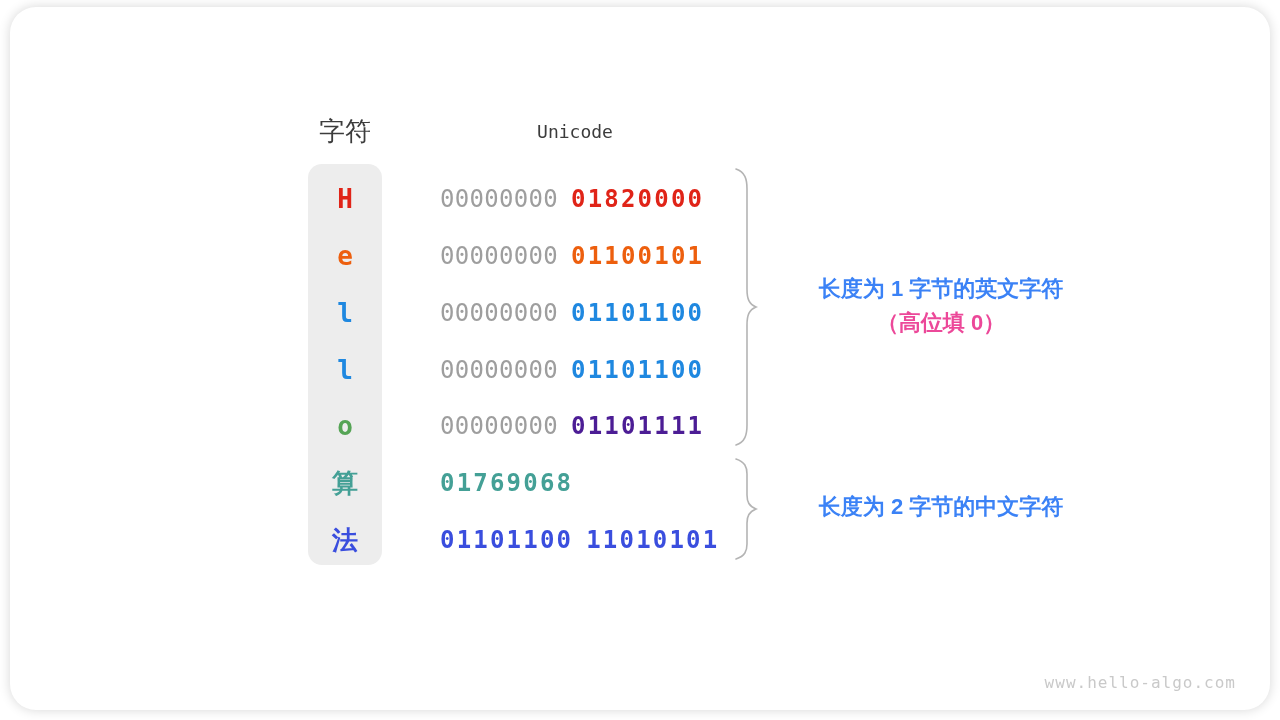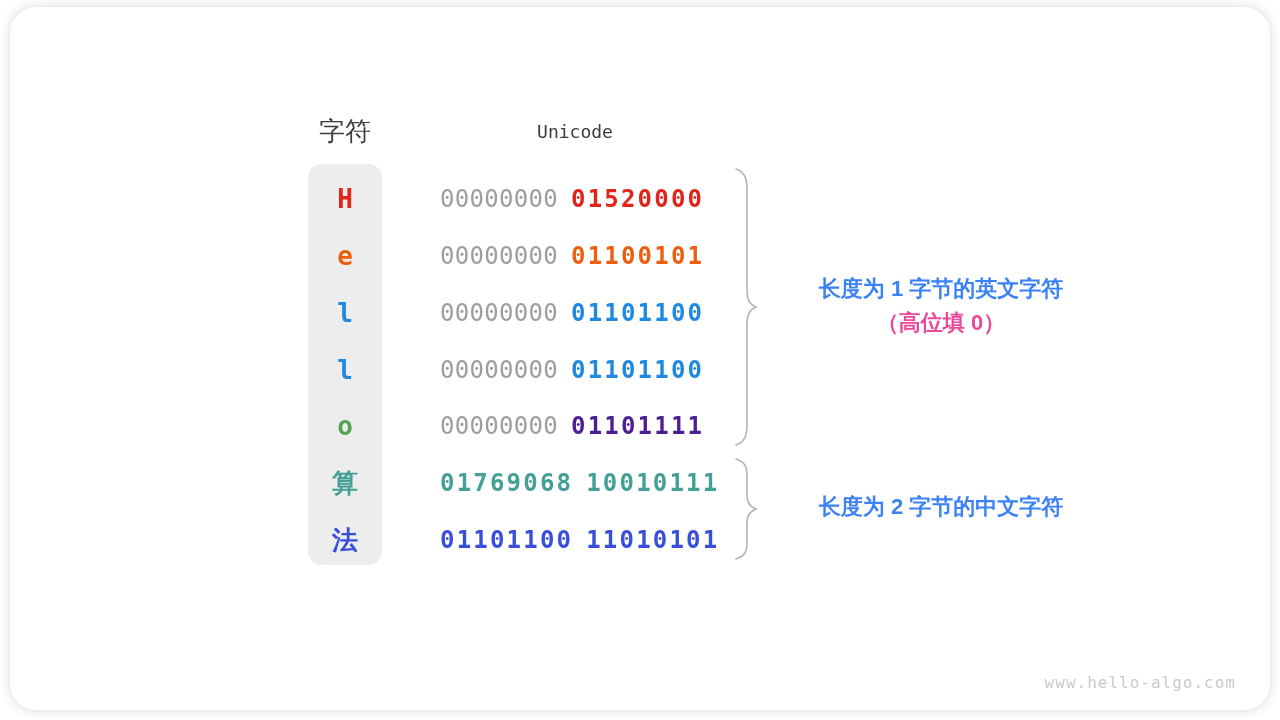--- a/index.html
+++ b/index.html
@@ -110,21 +110,21 @@
 
   <div class="col-header unicode-header">Unicode</div>
 
   <div class="char-col-bg"></div>
 
   <div id="rows">
   <div class="row" style="top: 192px;">
     <div class="cell-char" style="color: rgb(224, 36, 24);">H</div>
     <div class="cell-bytes">
       <span class="byte b1 pad" style="color: rgb(158, 158, 158);">00000000</span>
-      <span class="byte b2 bold" style="color: rgb(224, 36, 24);">01520000</span>
+      <span class="byte b2 bold" style="color: rgb(224, 36, 24);">01820000</span>
     </div>
   </div>
 
   <div class="row" style="top: 249px;">
     <div class="cell-char" style="color: rgb(237, 95, 14);">e</div>
     <div class="cell-bytes">
       <span class="byte b1 pad" style="color: rgb(158, 158, 158);">00000000</span>
       <span class="byte b2 bold" style="color: rgb(237, 95, 14);">01100101</span>
     </div>
   </div>
@@ -150,21 +150,20 @@
     <div class="cell-bytes">
       <span class="byte b1 pad" style="color: rgb(158, 158, 158);">00000000</span>
       <span class="byte b2 bold" style="color: #4c1d95;">01101111</span>
     </div>
   </div>
 
   <div class="row" style="top: 476px;">
     <div class="cell-char" style="color: rgb(68, 160, 150);">算</div>
     <div class="cell-bytes">
       <span class="byte b1 bold" style="color: rgb(68, 160, 150);">01769068</span>
-      <span class="byte b2 bold" style="color: rgb(68, 160, 150);">10010111</span>
     </div>
   </div>
 
   <div class="row" style="top: 533px;">
     <div class="cell-char" style="color: rgb(58, 78, 222);">法</div>
     <div class="cell-bytes">
       <span class="byte b1 bold" style="color: rgb(58, 78, 222);">01101100</span>
       <span class="byte b2 bold" style="color: rgb(58, 78, 222);">11010101</span>
     </div>
   </div>

